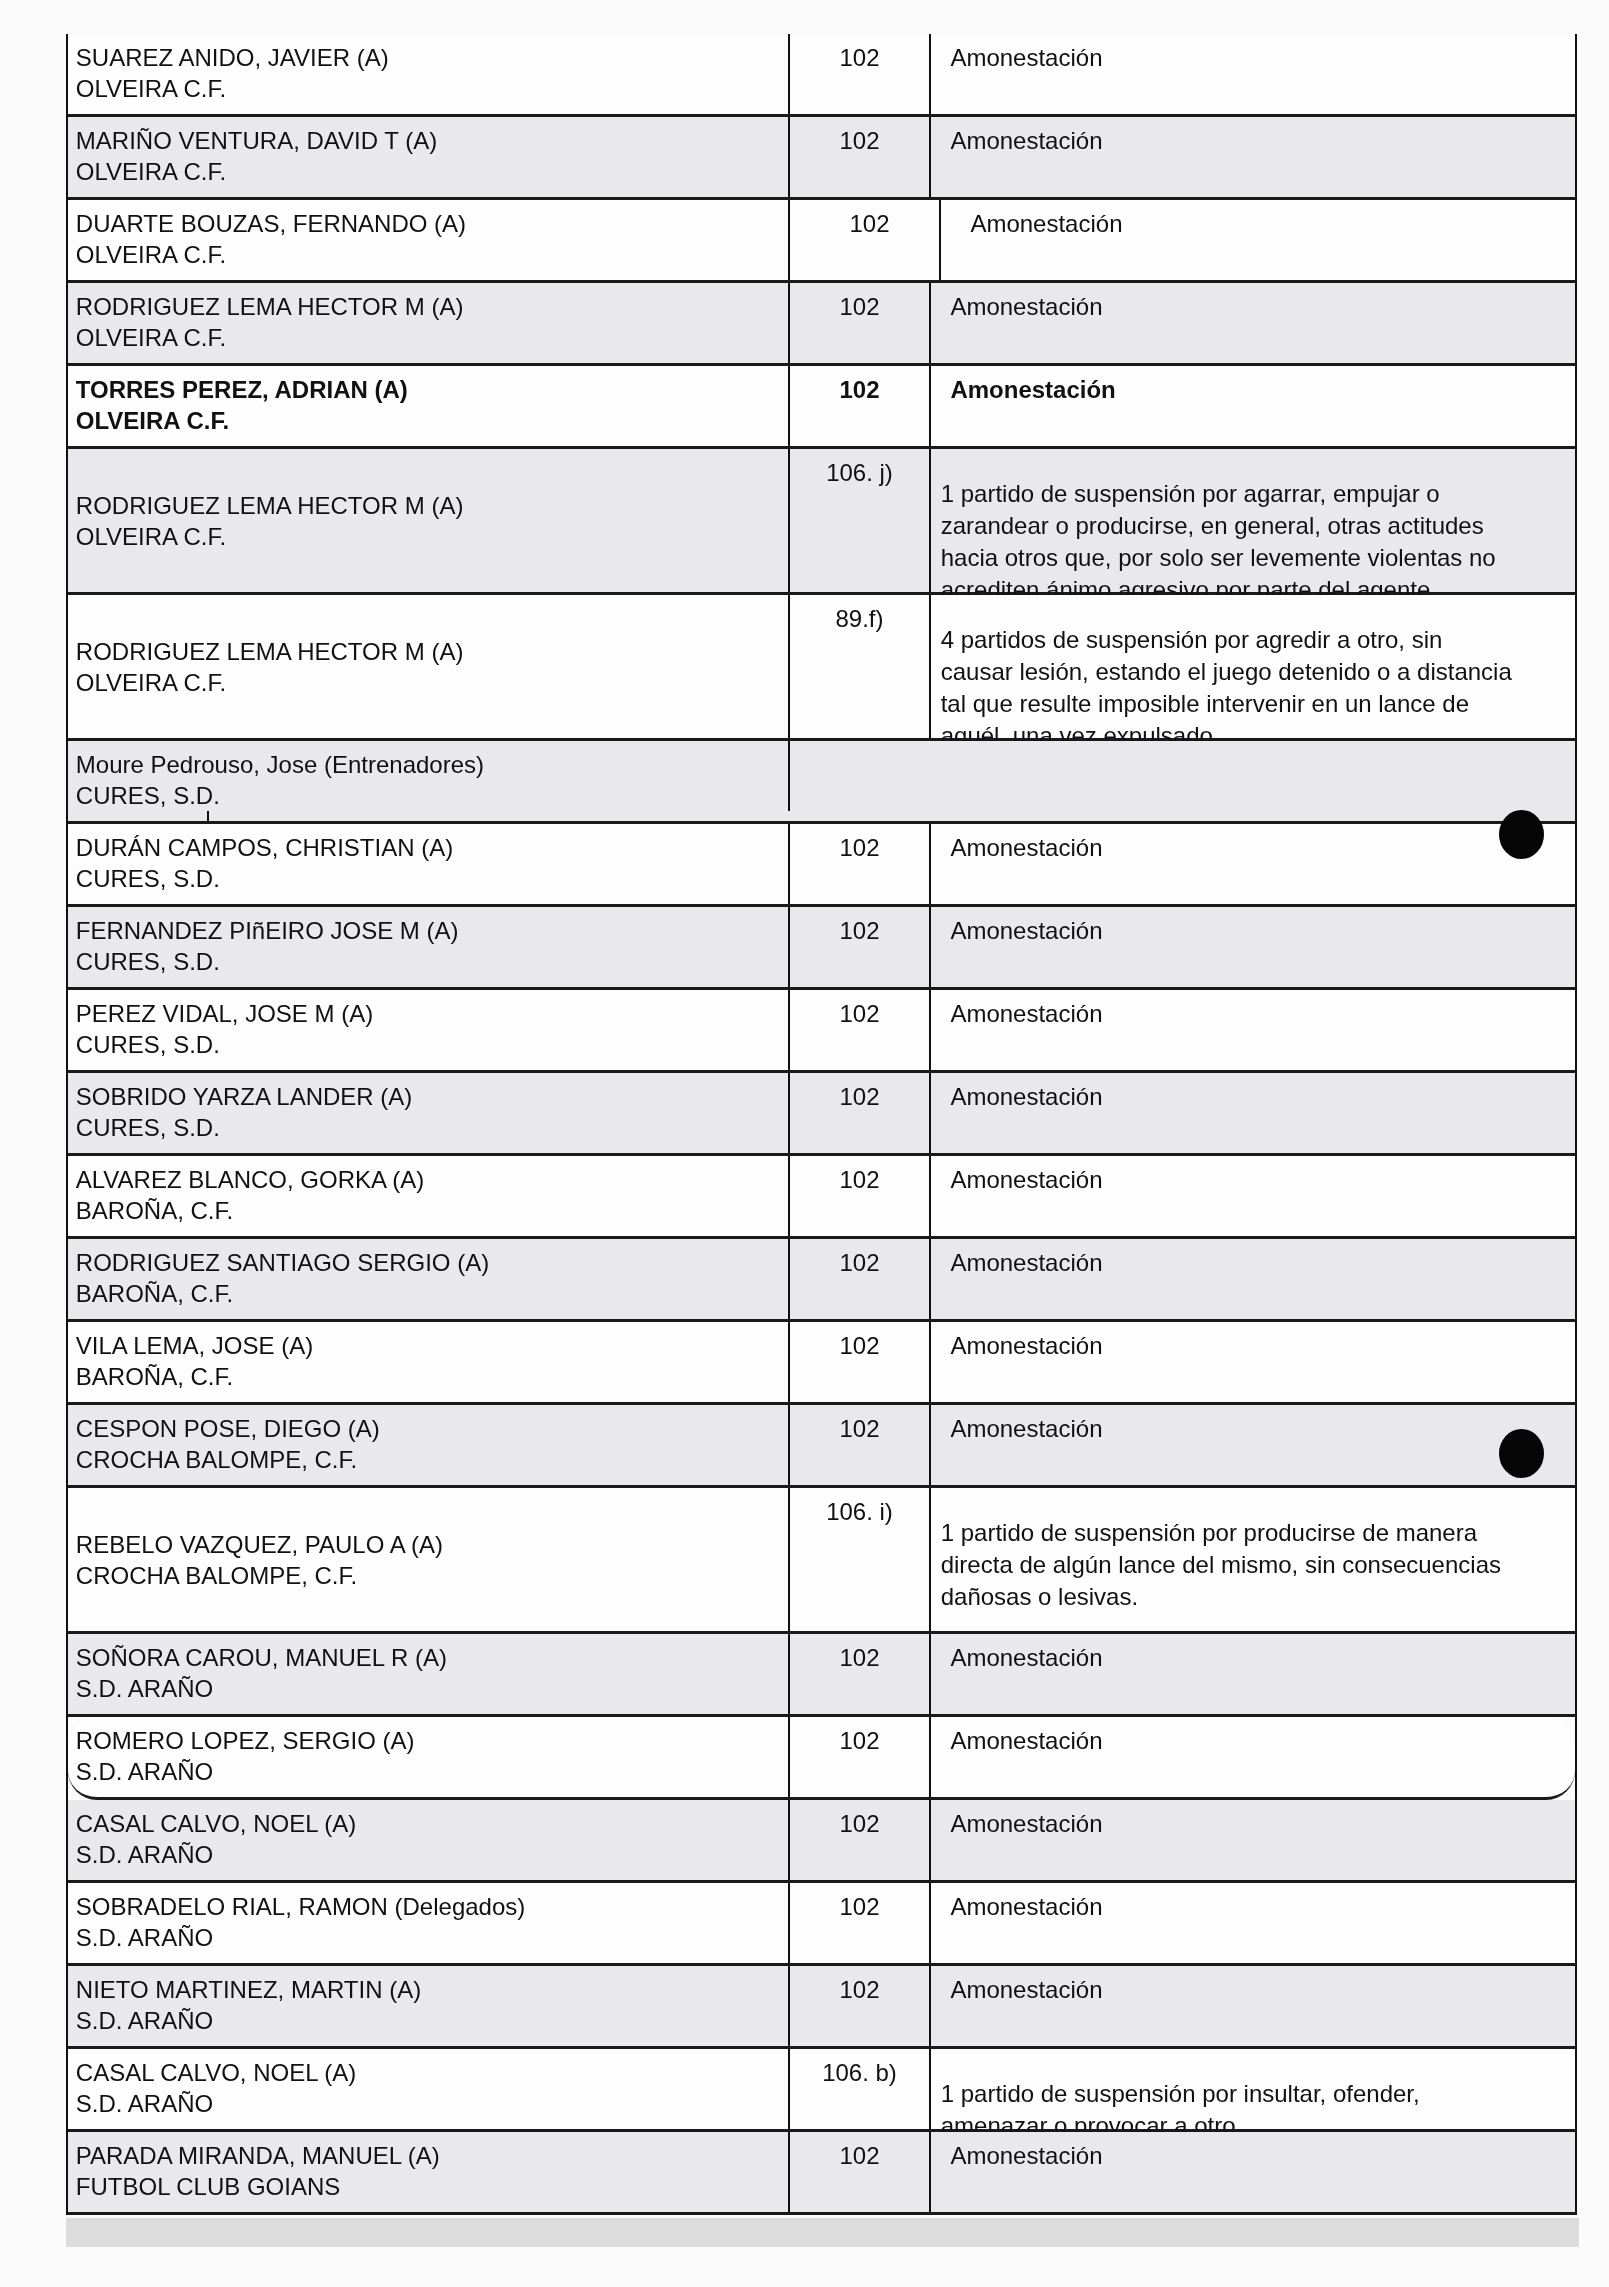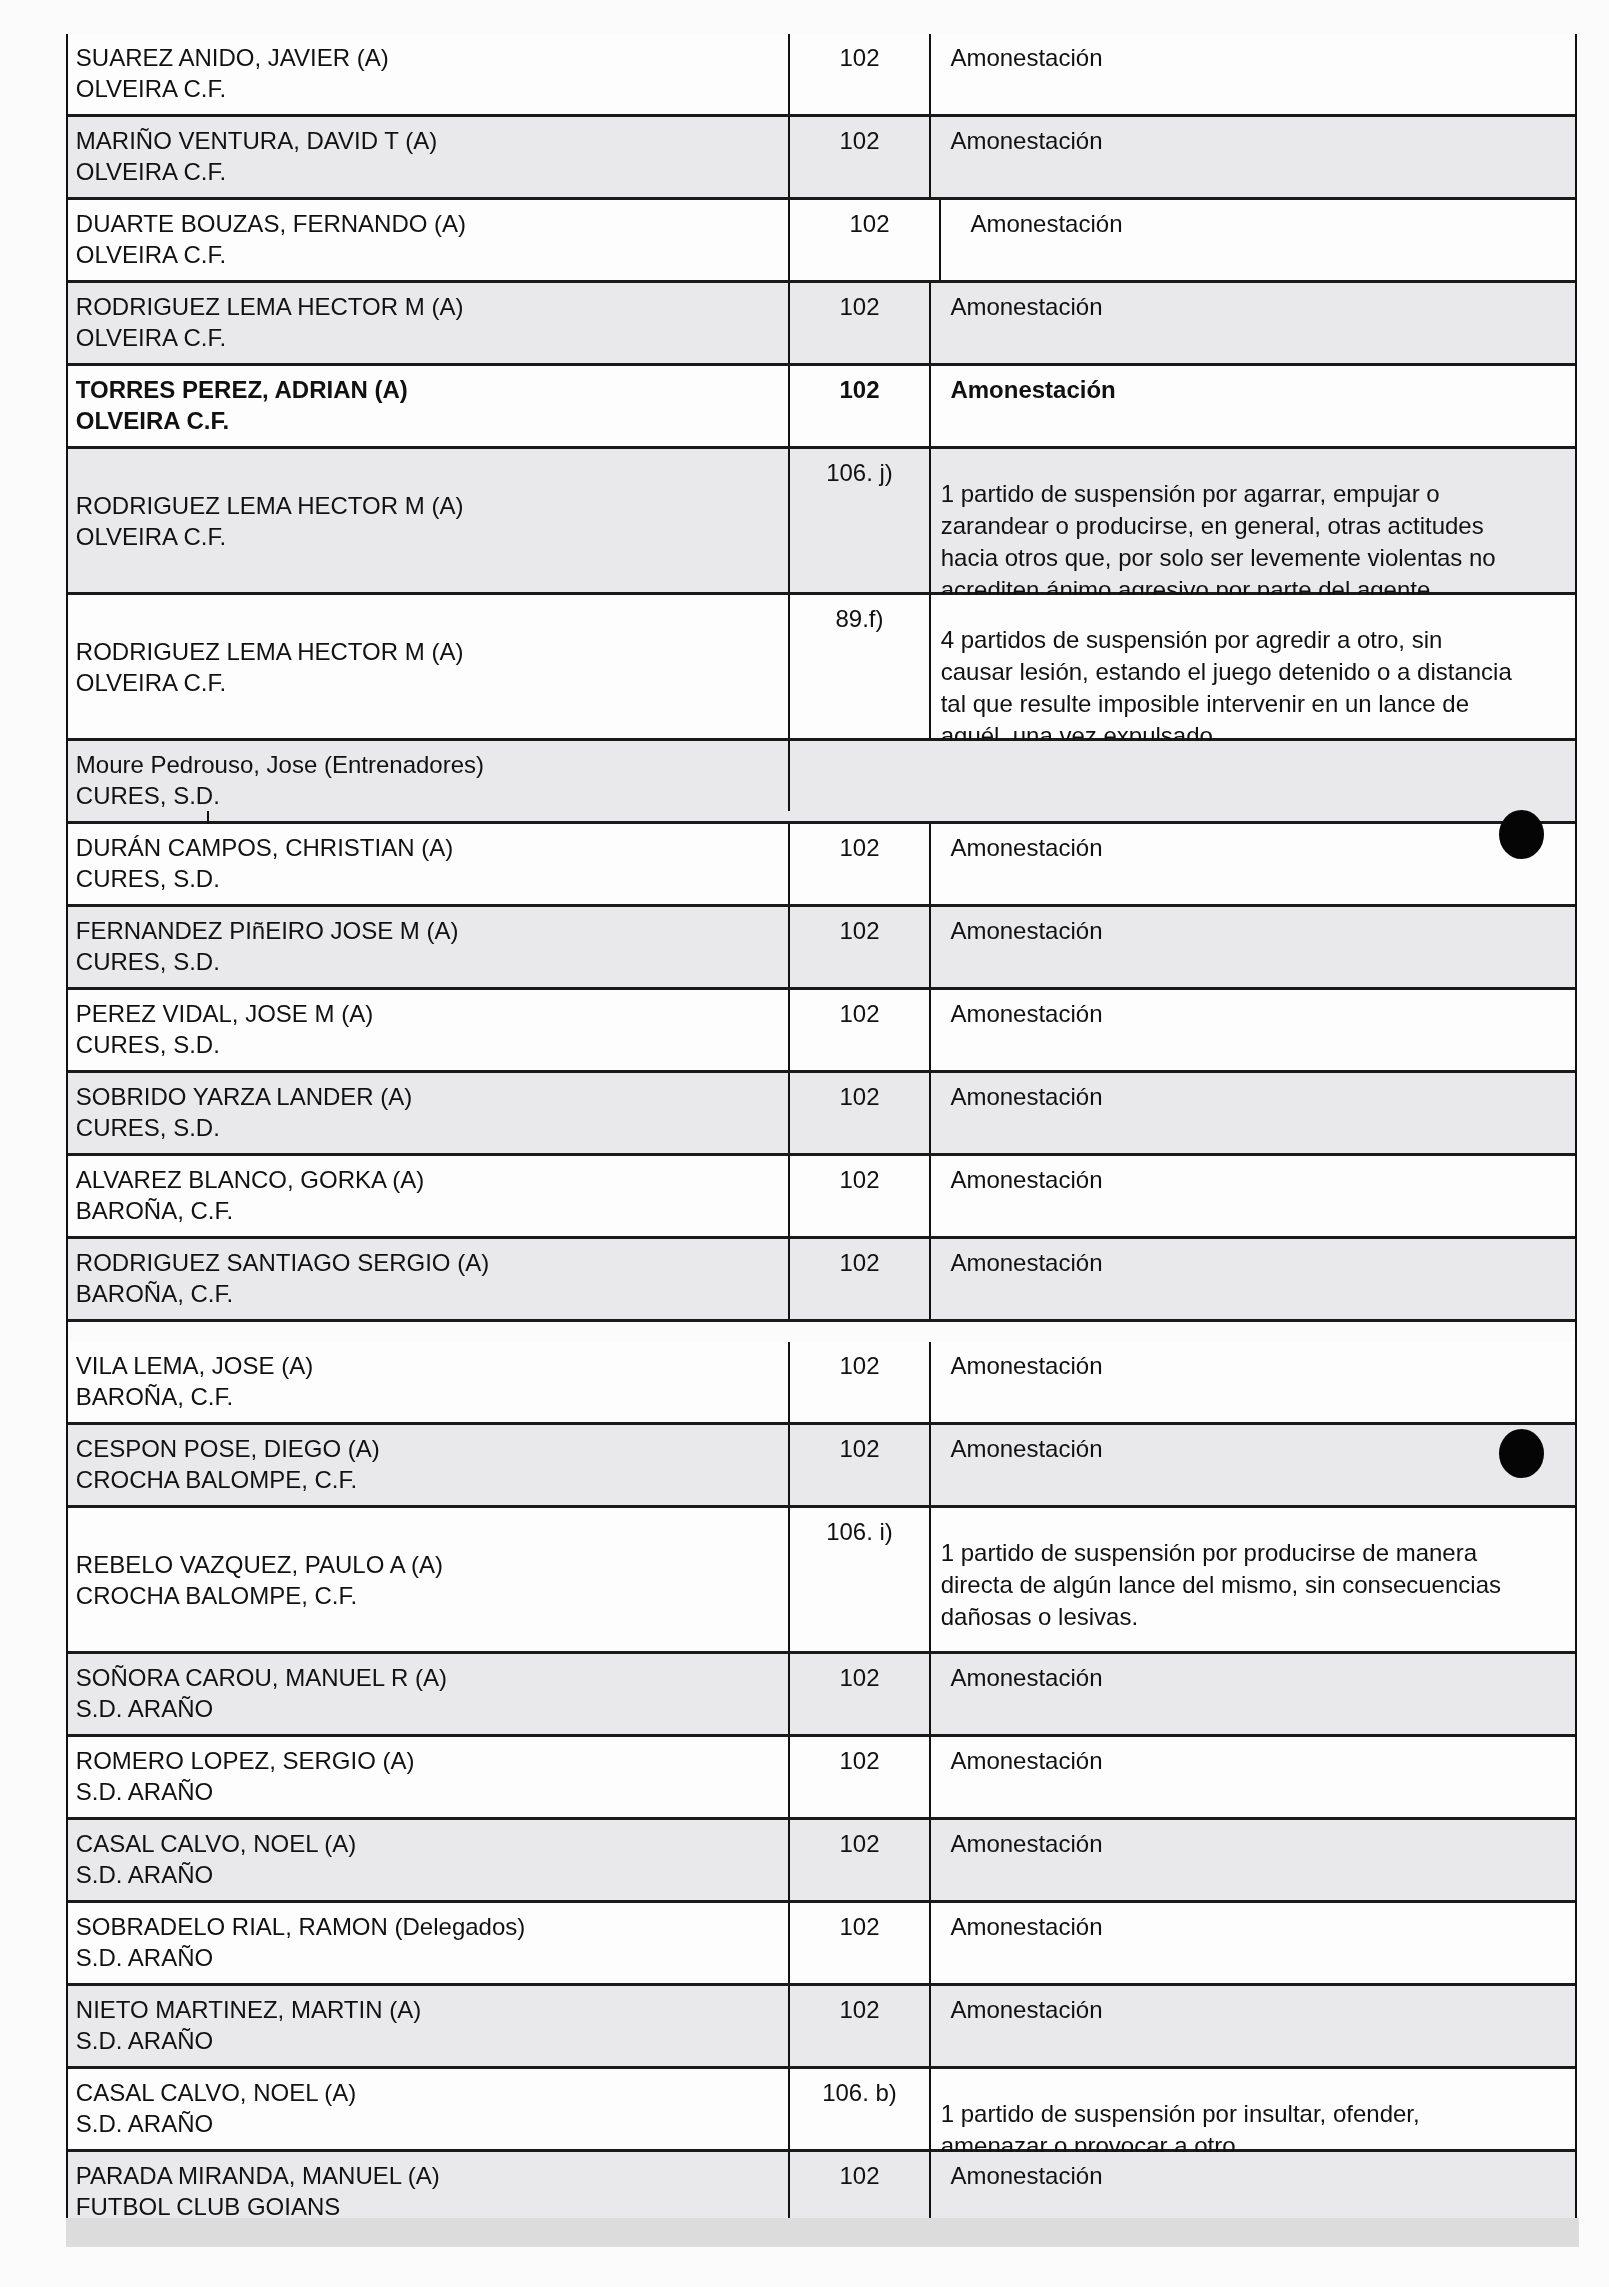--- a/index.html
+++ b/index.html
@@ -209,21 +209,21 @@
       <span class="line">RODRIGUEZ SANTIAGO SERGIO (A)</span>
       <span class="line">BAROÑA, C.F.</span>
     </div>
     <div class="cell c-art">
       <span class="line">102</span>
     </div>
     <div class="cell c-desc">
         <span class="line">Amonestación</span>
       </div>
   </div>
-    <div class="row white" style="height: 83px; margin-top: 20px;">
+    <div class="row white" style="height: 83px;">
     <div class="cell c-name">
       <span class="line">VILA LEMA, JOSE (A)</span>
       <span class="line">BAROÑA, C.F.</span>
     </div>
     <div class="cell c-art">
       <span class="line">102</span>
     </div>
     <div class="cell c-desc">
         <span class="line">Amonestación</span>
       </div>
@@ -259,21 +259,21 @@
       <span class="line">SOÑORA CAROU, MANUEL R (A)</span>
       <span class="line">S.D. ARAÑO</span>
     </div>
     <div class="cell c-art">
       <span class="line">102</span>
     </div>
     <div class="cell c-desc">
         <span class="line">Amonestación</span>
       </div>
   </div>
-    <div class="row white" style="height: 83px;">
+    <div class="row white" style="height: 83px; border-radius: 29px;">
     <div class="cell c-name">
       <span class="line">ROMERO LOPEZ, SERGIO (A)</span>
       <span class="line">S.D. ARAÑO</span>
     </div>
     <div class="cell c-art">
       <span class="line">102</span>
     </div>
     <div class="cell c-desc">
         <span class="line">Amonestación</span>
       </div>

